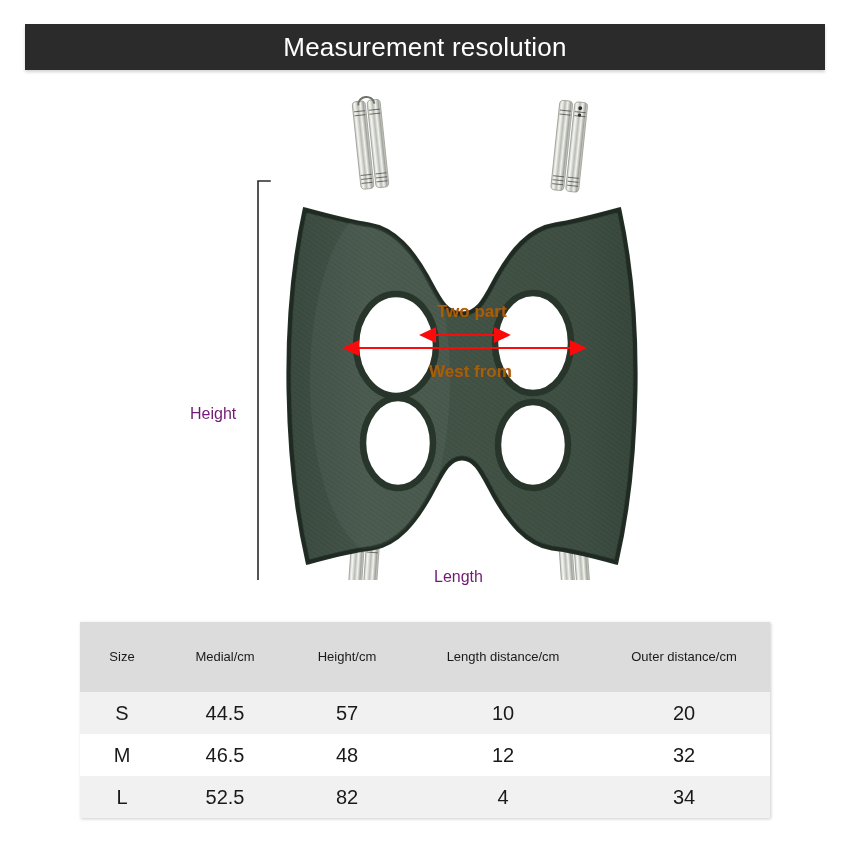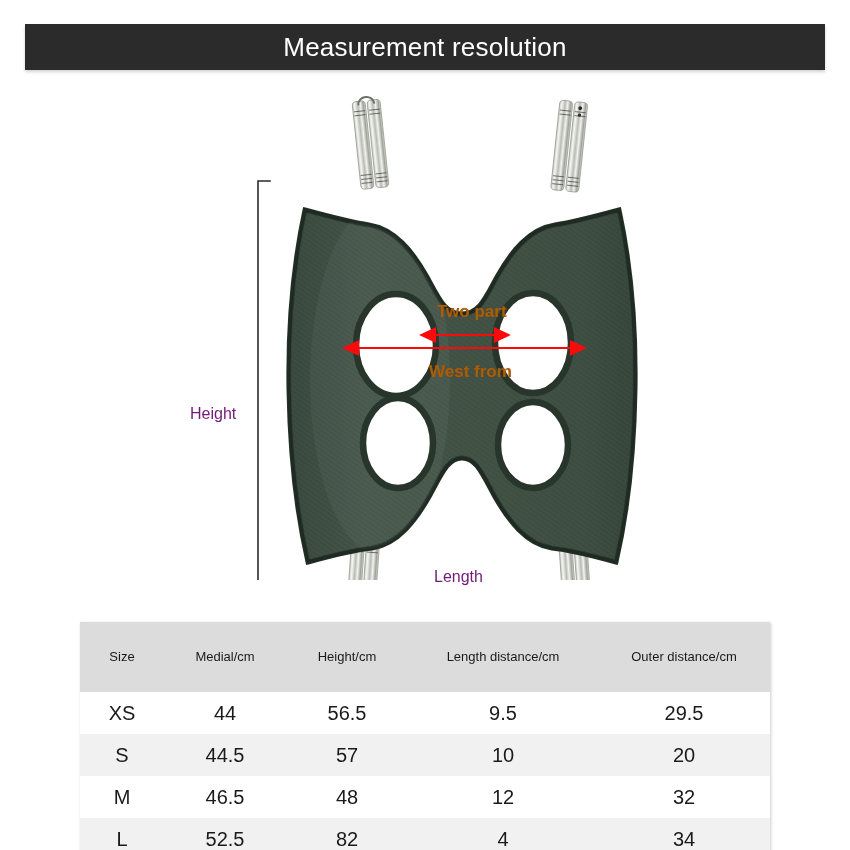--- a/index.html
+++ b/index.html
@@ -331,27 +331,20 @@
       <thead>
         <tr>
           <th>Size</th>
           <th>Medial/cm</th>
           <th>Height/cm</th>
           <th>Length distance/cm</th>
           <th>Outer distance/cm</th>
         </tr>
       </thead>
       <tbody>
-        <tr class="row-odd">
-          <td>XS</td>
-          <td>44</td>
-          <td>56.5</td>
-          <td>9.5</td>
-          <td>29.5</td>
-        </tr>
         <tr class="row-even">
           <td>S</td>
           <td>44.5</td>
           <td>57</td>
           <td>10</td>
           <td>20</td>
         </tr>
         <tr class="row-odd">
           <td>M</td>
           <td>46.5</td>

